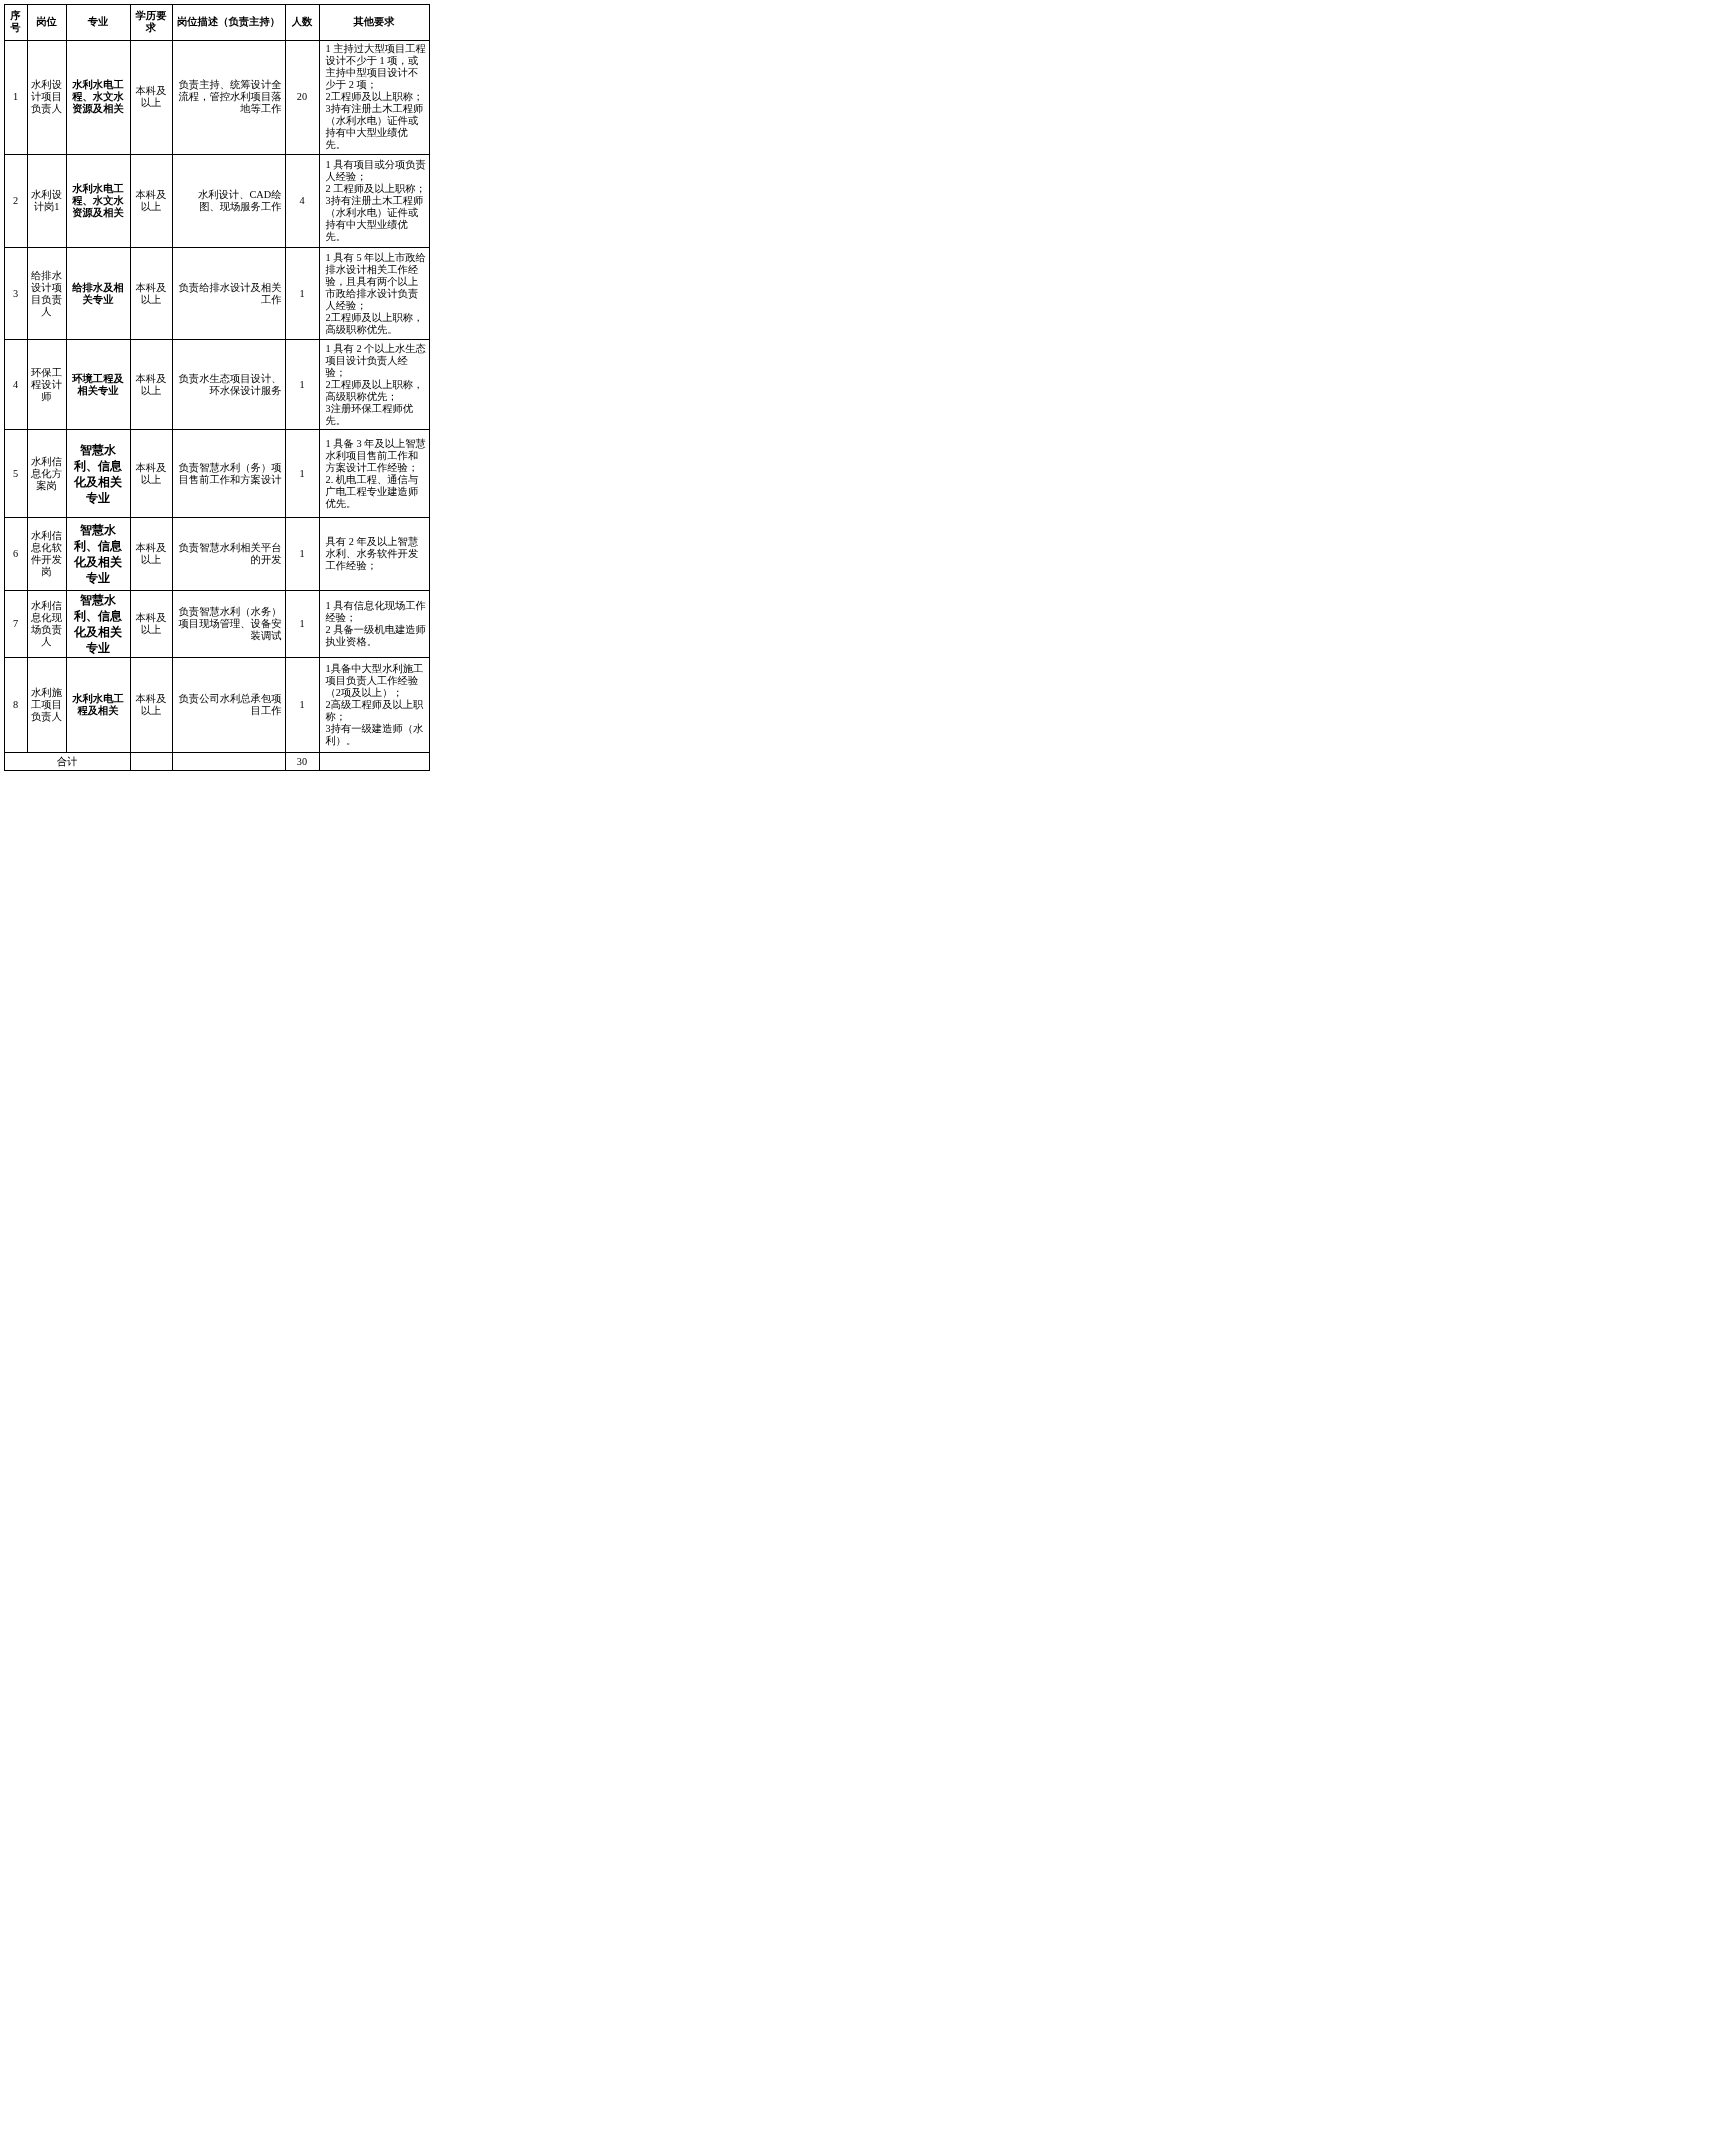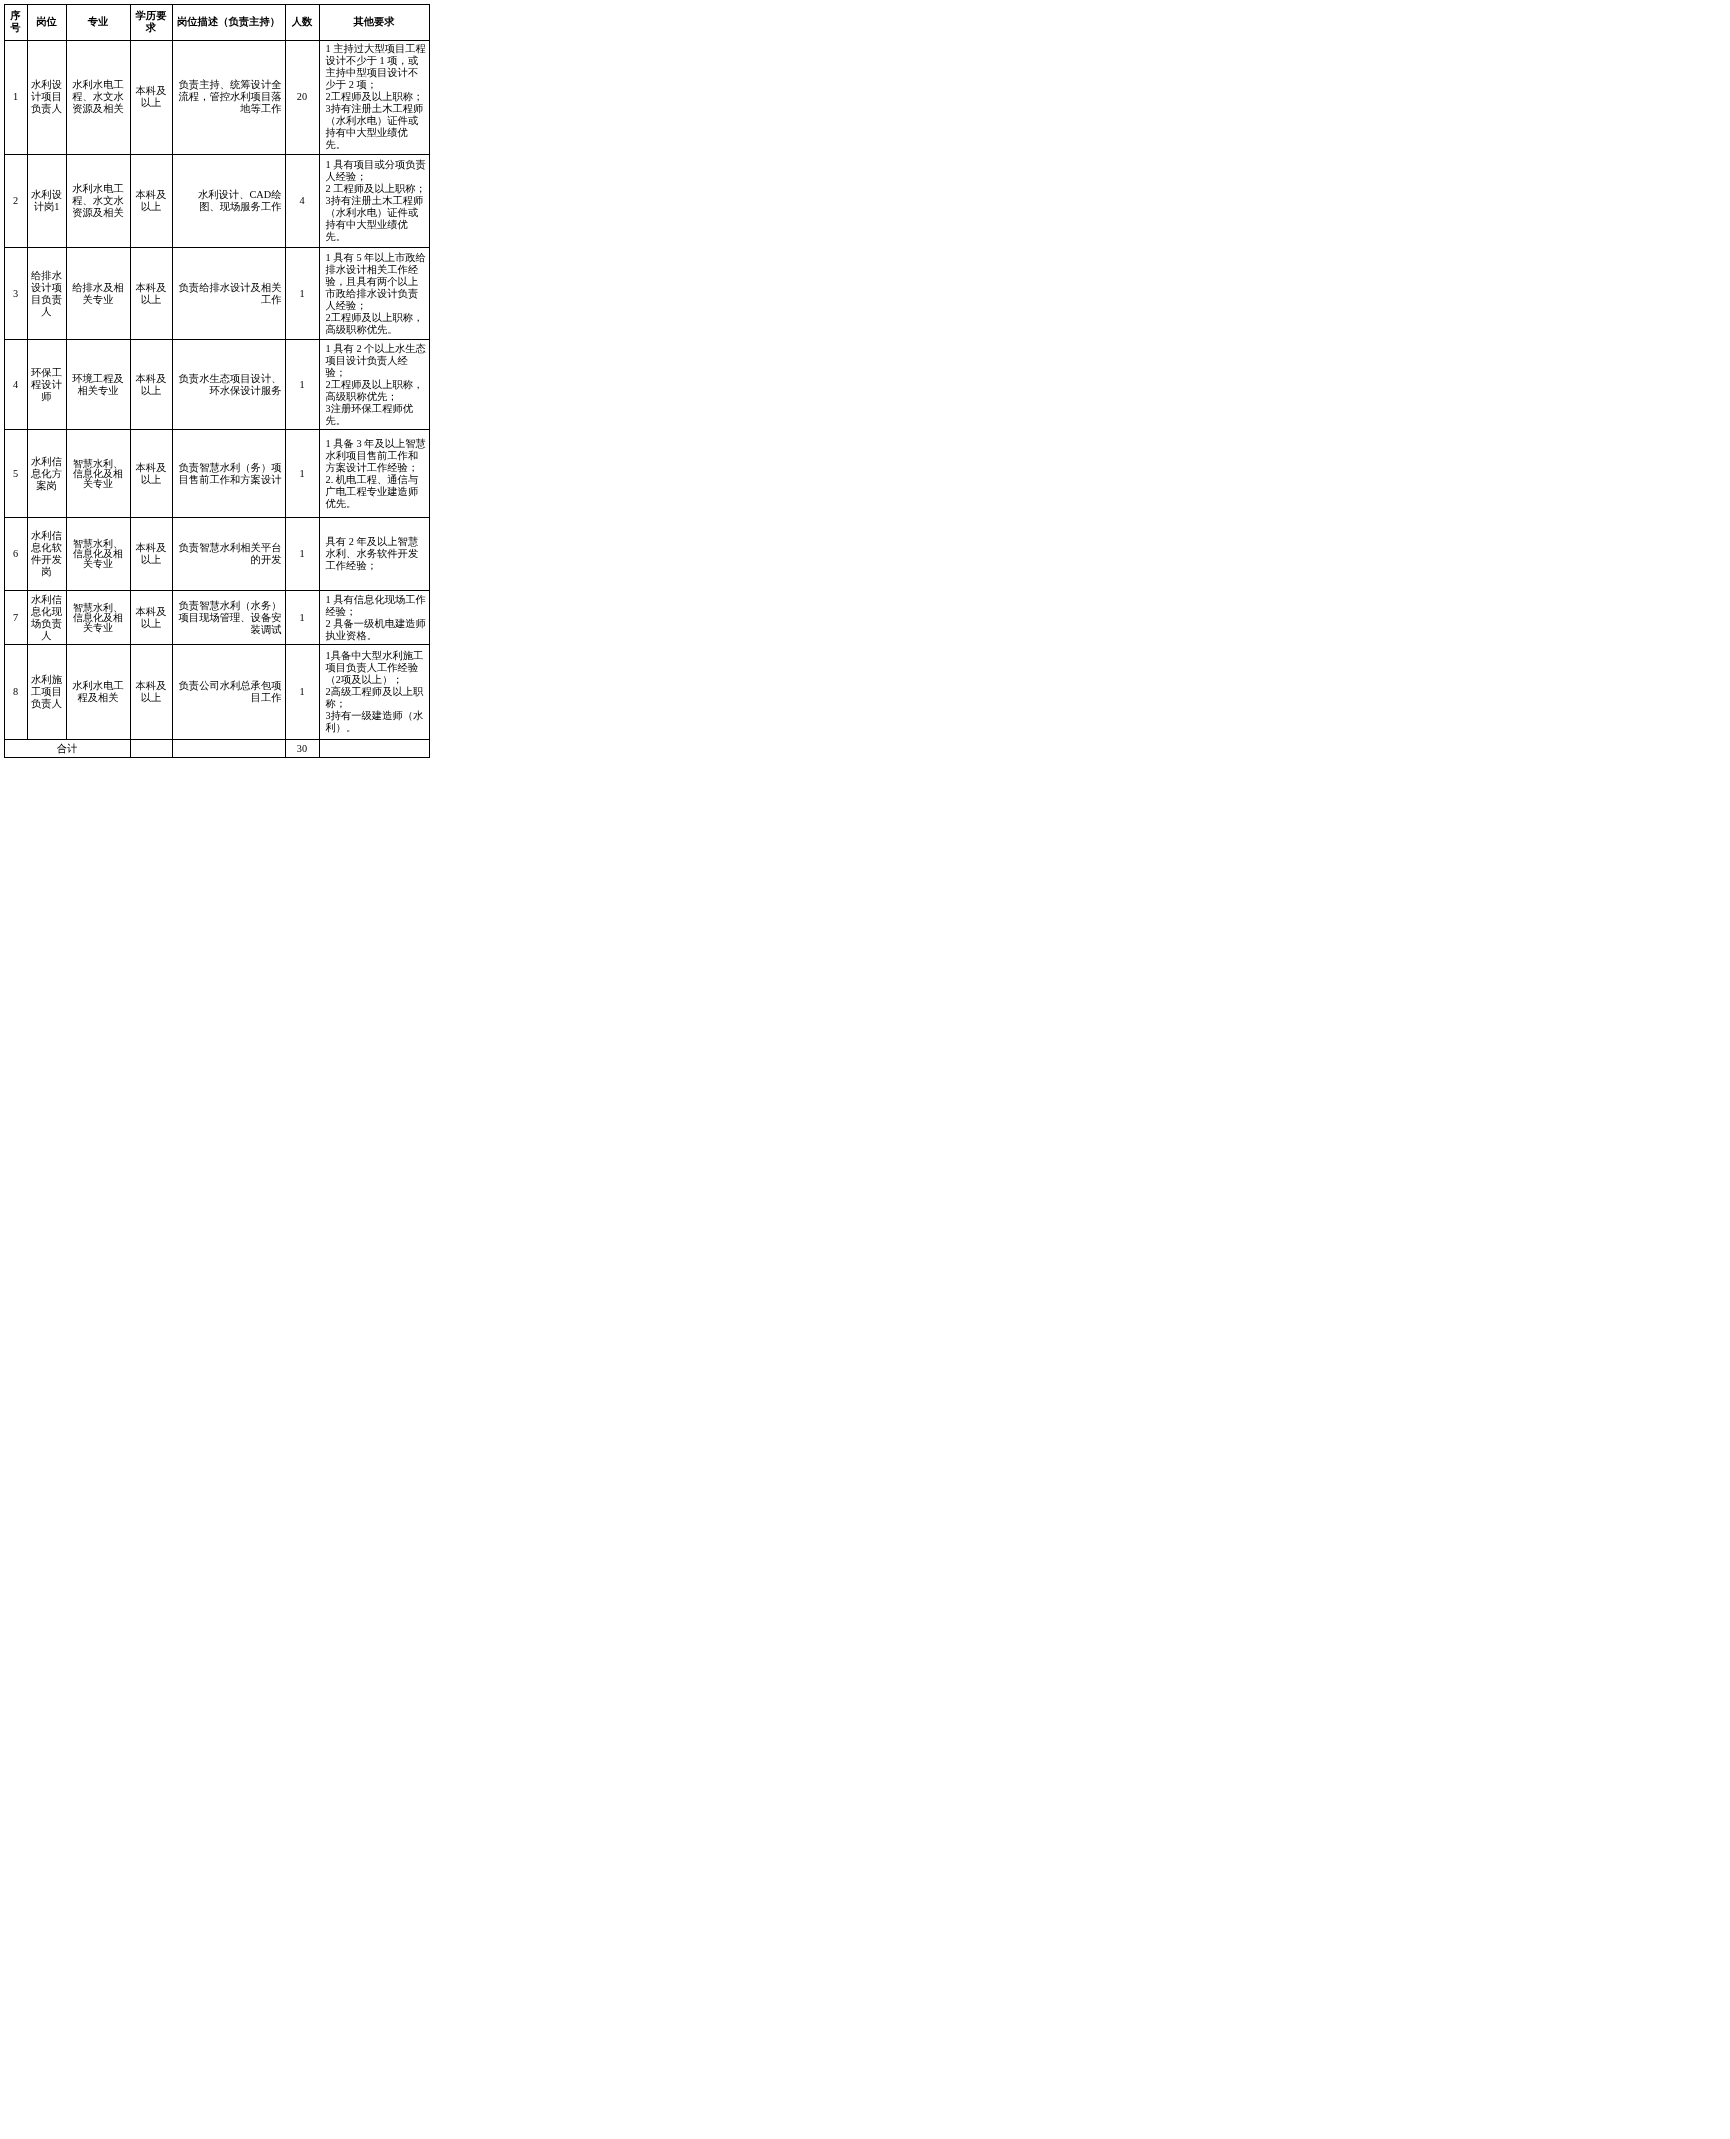--- a/index.html
+++ b/index.html
@@ -39,22 +39,22 @@
   }
   
   col.c-no { width: 23px; }
   col.c-pos { width: 39px; }
   col.c-major { width: 64px; }
   col.c-edu { width: 42px; }
   col.c-desc { width: 113px; }
   col.c-count { width: 34px; }
   col.c-req { width: 110px; }
 
-  td.major { padding: 0.9px 5.1px; }
-  td.major.small { font-size: 10px; line-height: 10px; }
+  td.major { padding: 0.9px 5.1px; font-weight: bold; }
+  td.major.small { font-size: 12px; line-height: 16px; }
   td.desc {
     text-align: right;
     padding: 1.7px 3px 1.7px 6px;
   }
   td.req {
     text-align: left;
     padding: 2.6px 1.7px 2.6px 6px;
     white-space: pre-line;
     margin-top: 40px;
   }

